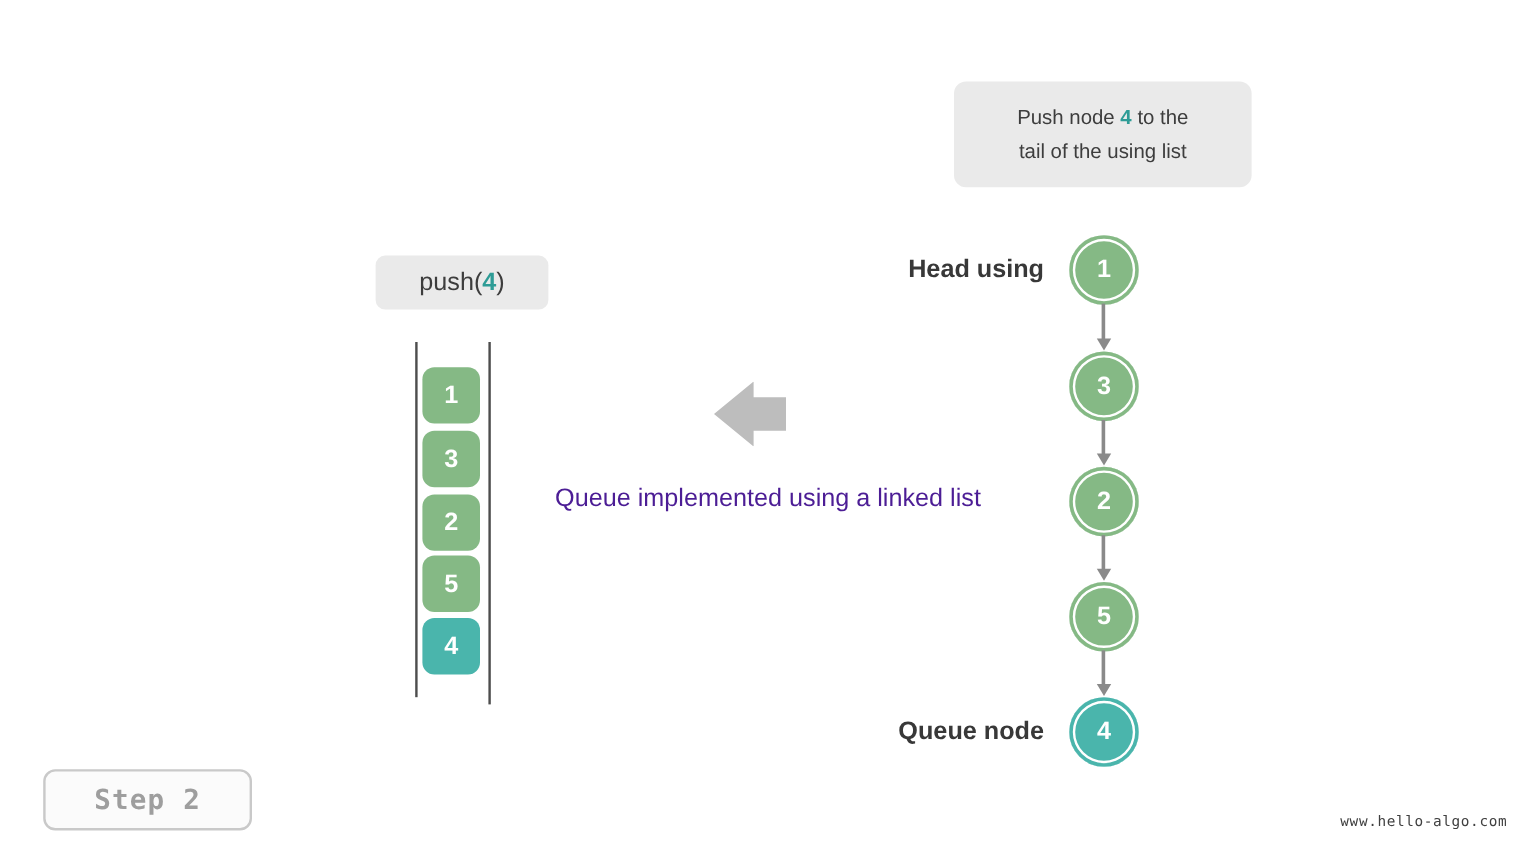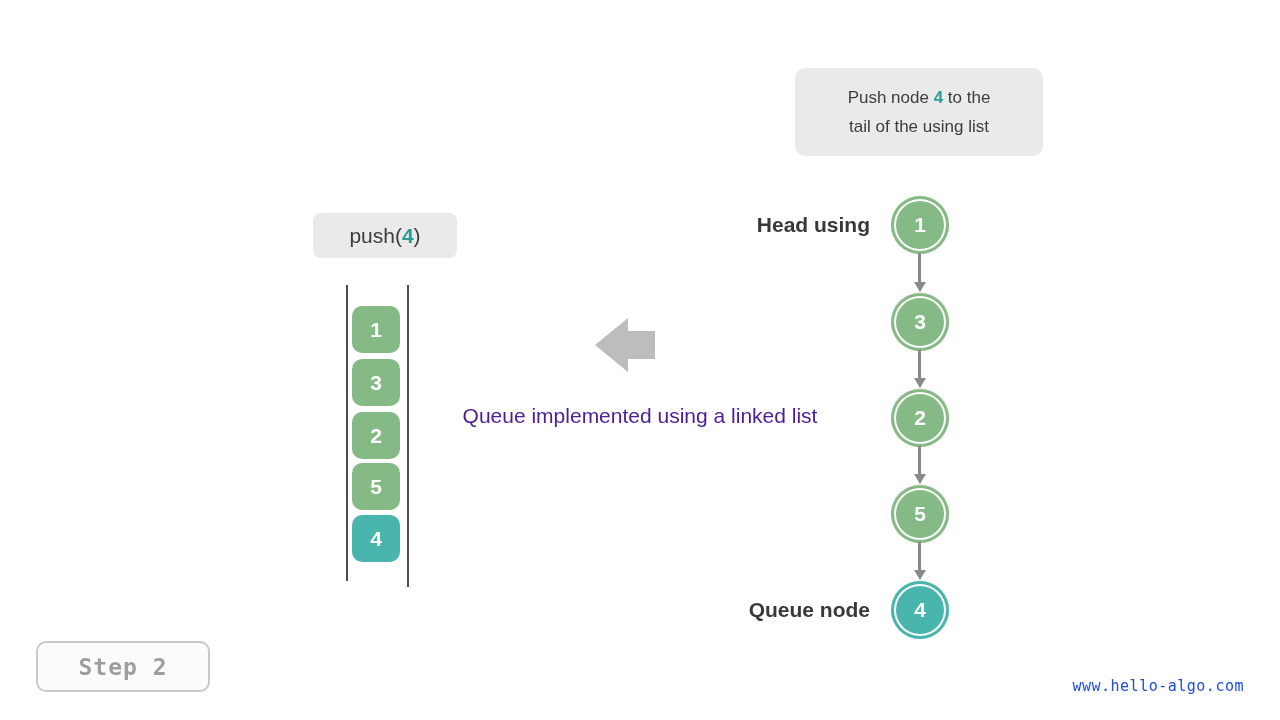--- a/index.html
+++ b/index.html
@@ -68,21 +68,21 @@
 
   
   .step-badge {
     left: 36px; top: 641px; width: 174px; height: 51px;
     background: #FBFBFB; border: 2px solid #C9C9C9; border-radius: 10px;
     display: flex; align-items: center; justify-content: center;
     font-size: 23px; font-weight: bold; color: #9E9E9E; letter-spacing: 1px;
   }
 
   .watermark {
-    right: 36px; top: 677px; font-size: 15px; color: #1d4ed8; letter-spacing: 0.5px;
+    right: 24px; top: 677px; font-size: 12px; color: #404040; letter-spacing: 0.5px;
   }
 </style>
 </head>
 <body>
 
 <div>
 
   <div class="abs callout">
     <div>
       <span>Push node </span><span class="accent">4</span><span> to the</span>

